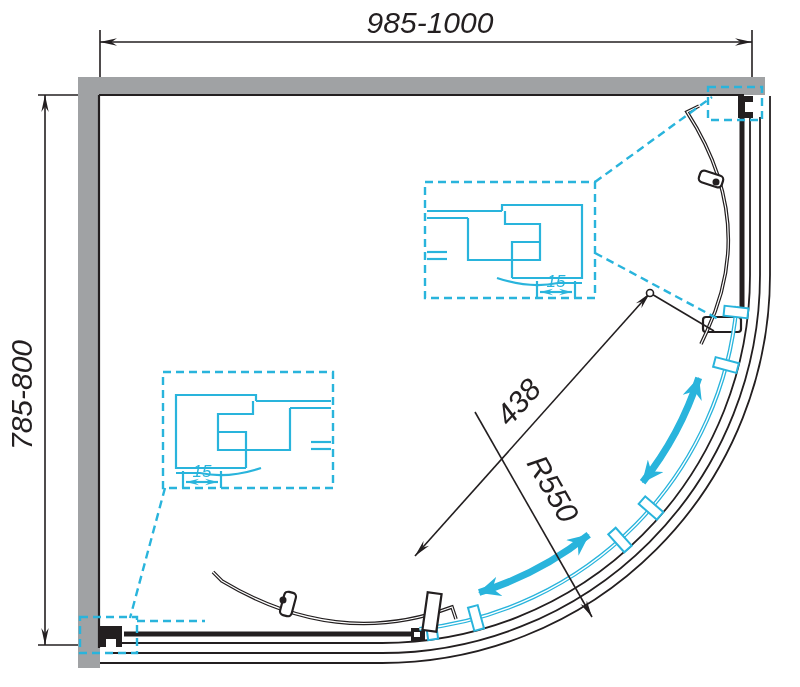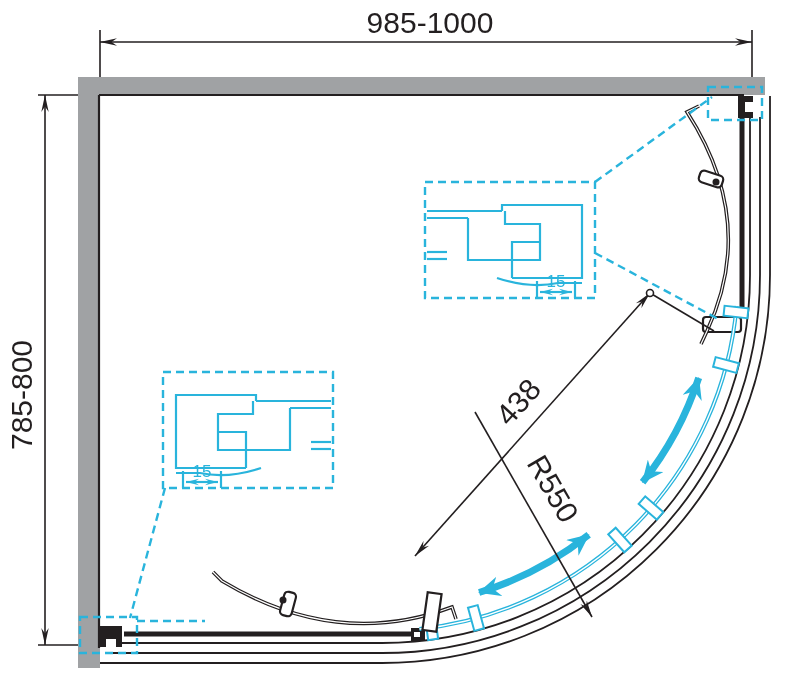--- a/index.html
+++ b/index.html
@@ -1,17 +1,17 @@
 <!DOCTYPE html>
 <html><head>
 <meta charset="utf-8">
 <style>
   html,body{margin:0;padding:0;background:#ffffff;}
   .canvas{position:relative;width:800px;height:687px;background:#ffffff;overflow:hidden;
-          font-family:"Liberation Sans", sans-serif;}
+          font-family:"Liberation Sans", sans-serif;font-style:italic;}
   svg{display:block;}
   text{fill:#231f20;font-family:"Liberation Sans", sans-serif;}
   .dimtxt{font-size:30px;}
   .smalltxt{font-size:17px;fill:#29b4dc;}
 </style>
 </head>
 <body>
 
 <div class="canvas">
 <svg width="800" height="687" viewBox="0 0 800 687">

